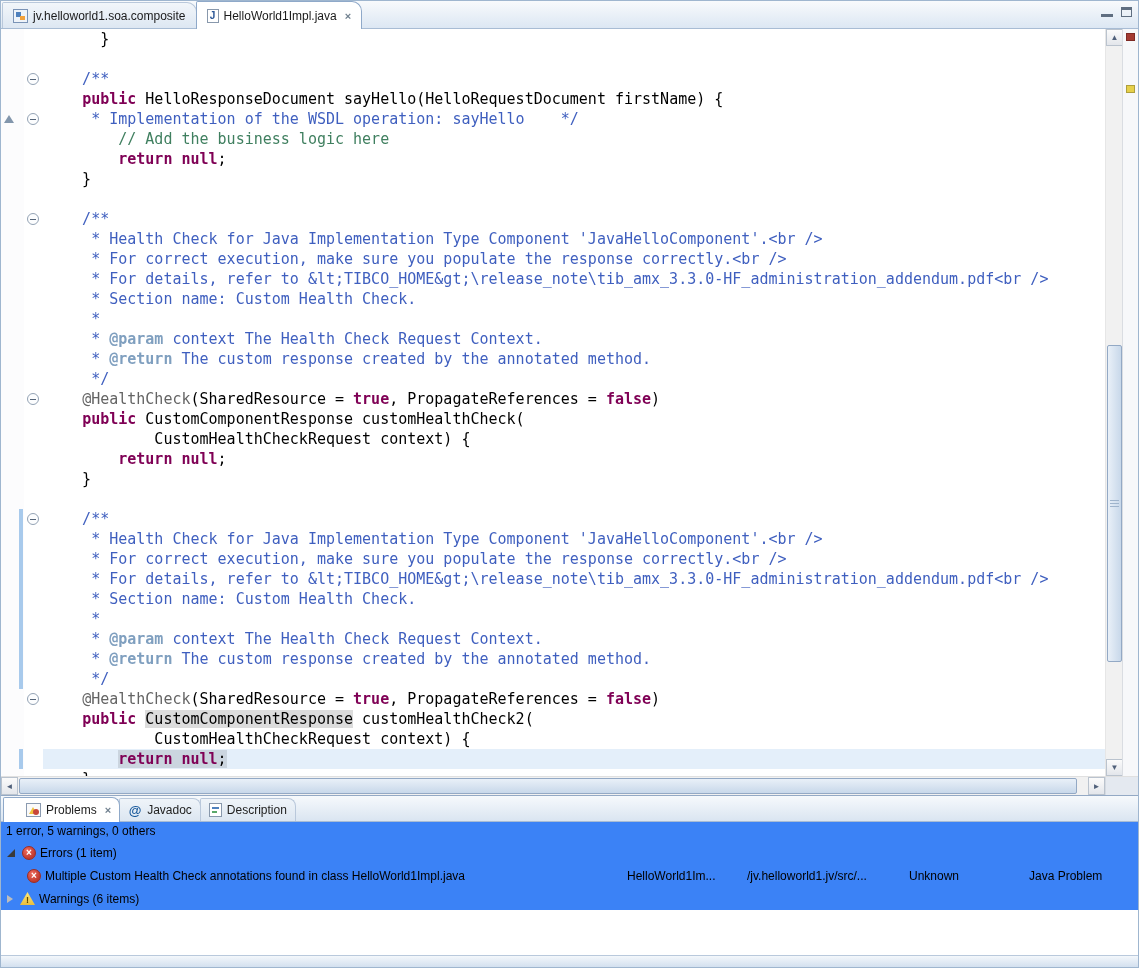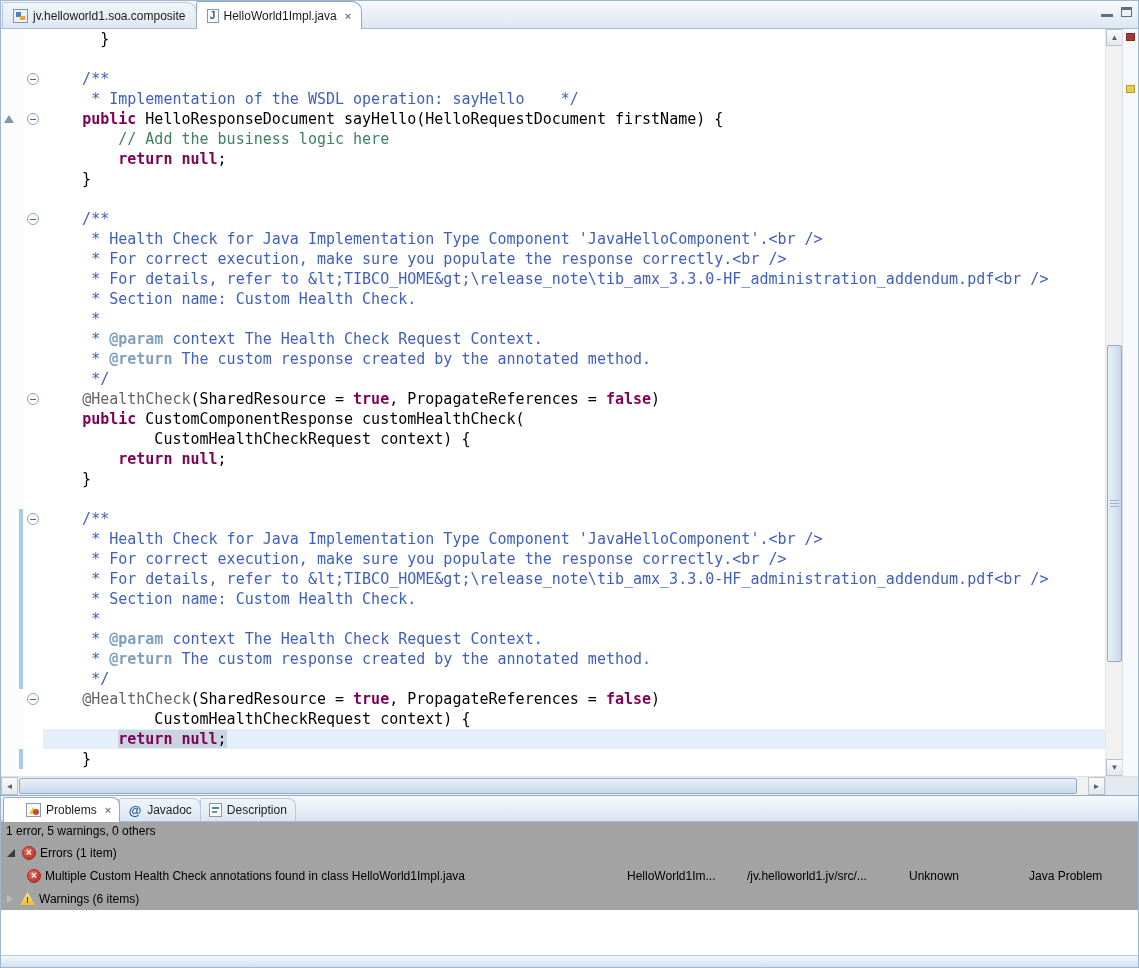--- a/index.html
+++ b/index.html
@@ -51,21 +51,21 @@
   .harrow { width:17px; height:100%; display:flex; align-items:center; justify-content:center; font-size:8px; color:#50607A; background:linear-gradient(#FBFBFB,#E3E6EB); border:1px solid #BAC3CE; flex:none; cursor:pointer; }
   .htrack { flex:1; position:relative; }
   .hthumb { position:absolute; left:1px; top:1px; bottom:1px; width:calc(100% - 12px); border:1px solid #93A9C5; border-radius:2px; background:linear-gradient(#E9F0F8,#C8D8EA); cursor:pointer; }
   .scroll-corner { width:33px; flex:none; background:#E4E9F0; border-left:1px solid #D5DAE1; }
 
   
   .ppanel { height:172px; flex:none; display:flex; flex-direction:column; background:#fff; border-top:1px solid #93A9C5; }
   .ptabbar { height:26px; flex:none; display:flex; align-items:flex-end; background:linear-gradient(#F6F9FC,#DAE5F1); border-bottom:1px solid #A8BCD4; padding-left:2px; }
   .ptab { height:23px; display:flex; align-items:center; gap:5px; padding:0 8px; font-size:12px; color:#222; border:1px solid #B9C8DB; border-bottom:none; border-radius:2px 8px 0 0; background:linear-gradient(#EFF4F9,#DCE6F1); margin-right:-1px; cursor:default; }
   .ptab.active { background:#FFFFFF; margin-bottom:-1px; height:25px; border-color:#8FA9C9; z-index:2;padding-left:22px; }
-  .pcontent { flex:1; display:flex; flex-direction:column; min-height:0; background:#a3a3a3; }
+  .pcontent { flex:1; display:flex; flex-direction:column; min-height:0; background:#3b82f6; }
   .summary { height:19px; line-height:19px; padding-left:5px; font-size:12px; color:#000; flex:none; }
   .thead { height:22px; flex:none; display:flex; background:linear-gradient(#FFFFFF,#F0F1F3); border-top:1px solid #E4E4E4; border-bottom:1px solid #D0D3D8; }
   .th { padding:3px 6px; font-size:12px; color:#222; border-right:1px solid #DDE0E5; position:relative; overflow:hidden; white-space:nowrap; cursor:pointer; }
   .sort-arrow { position:absolute; left:50%; top:1px; margin-left:-4px; width:0; height:0; border-left:4px solid transparent; border-right:4px solid transparent; border-bottom:4px solid #4A4A4A; }
   .tbody { flex:none; }
   .trow { height:23px; display:flex; align-items:center; font-size:12px; color:#000; cursor:default; }
   .td { padding:0 6px; overflow:hidden; white-space:nowrap; height:100%; display:flex; align-items:center; gap:4px; }
   .th-c0 { width:620px; flex:none; }
   .th-c1 { width:120px; flex:none; }
   .th-c2 { width:162px; flex:none; }
@@ -141,22 +141,22 @@
         <div class="fold-marker" style="top: 184px;"></div>
         <div class="fold-marker" style="top: 364px;"></div>
         <div class="fold-marker" style="top: 484px;"></div>
         <div class="fold-marker" style="top: 664px;"></div>
       </div>
     <div class="code">
       <div>
           <div class="code-line"><span class="d">      }</span></div>
           <div class="code-line">&nbsp;</div>
           <div class="code-line"><span class="jd">    /**</span></div>
+          <div class="code-line"><span class="d">    </span><span class="k">public</span><span class="d"> HelloResponseDocument sayHello(HelloRequestDocument firstName) {</span></div>
           <div class="code-line"><span class="jd">     * Implementation of the WSDL operation: sayHello    */</span></div>
-          <div class="code-line"><span class="d">    </span><span class="k">public</span><span class="d"> HelloResponseDocument sayHello(HelloRequestDocument firstName) {</span></div>
           <div class="code-line"><span class="c">        // Add the business logic here</span></div>
           <div class="code-line"><span class="d">        </span><span class="k">return</span><span class="d"> </span><span class="k">null</span><span class="d">;</span></div>
           <div class="code-line"><span class="d">    }</span></div>
           <div class="code-line">&nbsp;</div>
           <div class="code-line"><span class="jd">    /**</span></div>
           <div class="code-line"><span class="jd">     * Health Check for Java Implementation Type Component 'JavaHelloComponent'.&lt;br /&gt;</span></div>
           <div class="code-line"><span class="jd">     * For correct execution, make sure you populate the response correctly.&lt;br /&gt;</span></div>
           <div class="code-line"><span class="jd">     * For details, refer to &amp;lt;TIBCO_HOME&amp;gt;\release_note\tib_amx_3.3.0-HF_administration_addendum.pdf&lt;br /&gt;</span></div>
           <div class="code-line"><span class="jd">     * Section name: Custom Health Check.</span></div>
           <div class="code-line"><span class="jd">     *</span></div>
@@ -172,20 +172,21 @@
           <div class="code-line"><span class="jd">    /**</span></div>
           <div class="code-line"><span class="jd">     * Health Check for Java Implementation Type Component 'JavaHelloComponent'.&lt;br /&gt;</span></div>
           <div class="code-line"><span class="jd">     * For correct execution, make sure you populate the response correctly.&lt;br /&gt;</span></div>
           <div class="code-line"><span class="jd">     * For details, refer to &amp;lt;TIBCO_HOME&amp;gt;\release_note\tib_amx_3.3.0-HF_administration_addendum.pdf&lt;br /&gt;</span></div>
           <div class="code-line"><span class="jd">     * Section name: Custom Health Check.</span></div>
           <div class="code-line"><span class="jd">     *</span></div>
           <div class="code-line"><span class="jd">     * </span><span class="jt">@param</span><span class="jd"> context The Health Check Request Context.</span></div>
           <div class="code-line"><span class="jd">     * </span><span class="jt">@return</span><span class="jd"> The custom response created by the annotated method.</span></div>
           <div class="code-line"><span class="jd">     */</span></div>
           <div class="code-line"><span class="d">    </span><span class="an">@HealthCheck</span><span class="d">(SharedResource = </span><span class="k">true</span><span class="d">, PropagateReferences = </span><span class="k">false</span><span class="d">)</span></div>
+          <div class="code-line"><span class="d">    </span><span class="k">public</span><span class="d"> </span><span class="occ">CustomComponentResponse</span><span class="d"> customHealthCheck2(</span></div>
           <div class="code-line"><span class="d">            CustomHealthCheckRequest context) {</span></div>
           <div class="code-line current-line"><span class="d">        </span><span class="k sel">return</span><span class="sel"> </span><span class="k sel">null</span><span class="sel">;</span></div>
           <div class="code-line"><span class="d">    }</span></div>
         </div>
     </div>
     <div class="vscroll">
       <div class="varrow up">▲</div>
       <div class="vthumb"></div>
       <div class="varrow down">▼</div>
     </div>

